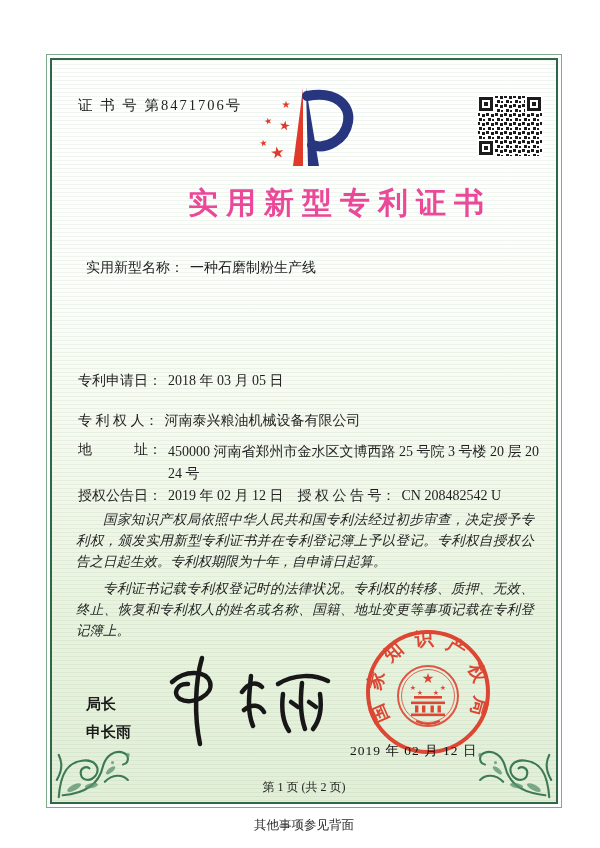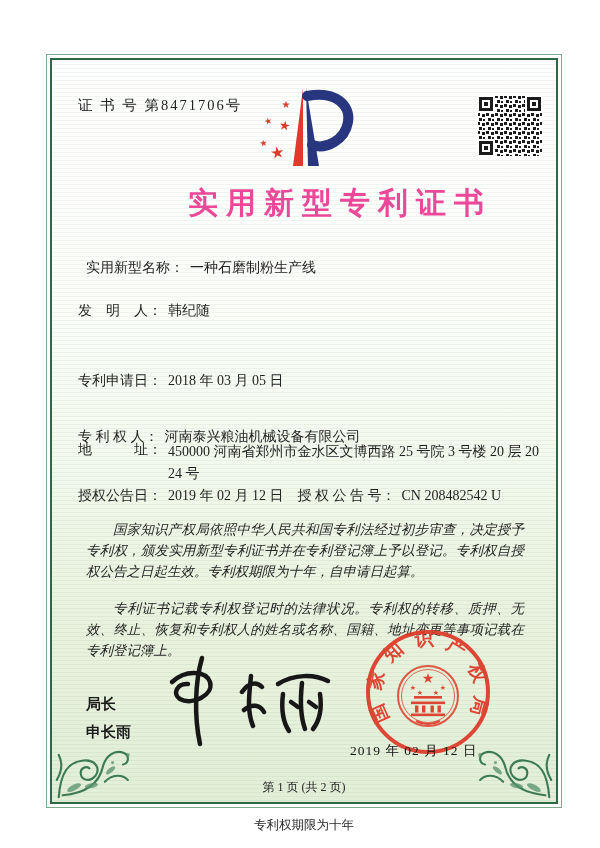--- a/index.html
+++ b/index.html
@@ -32,21 +32,21 @@
   }
   
   .field{position:absolute;left:78px;font-size:14px;color:#1f1f1f;z-index:2;white-space:nowrap;}
   .flabel{color:#1f1f1f;}
   .fvalue{margin-left:6px;}
   .addr-wrap{display:inline-block;vertical-align:top;white-space:normal;width:372px;margin-left:6px;line-height:22px;}
   .pair2{margin-left:14px;}
   
   .paras{position:absolute;left:70px;top:503px;width:470px;z-index:2;
     font-size:13.5px;line-height:21px;font-style:italic;color:#242424;}
-  .paras p{margin:16px;text-indent:2em;text-align:justify;}
+  .paras p{margin:6px;text-indent:2em;text-align:justify;}
   
   .director{position:absolute;left:86px;top:690px;z-index:2;
     font-family:"Liberation Sans","DejaVu Sans",sans-serif;font-size:15px;font-weight:700;line-height:28px;color:#1c1c1c;}
   .signature{position:absolute;left:150px;top:652px;width:200px;height:100px;z-index:3;}
   
   .seal{
     position:absolute;left:366px;top:630px;width:124px;height:124px;border-radius:50%;
     border:4px solid #dd3a28;box-sizing:border-box;z-index:2;opacity:0.93;
   }
   .seal svg{position:absolute;left:-4px;top:-4px;}
@@ -143,27 +143,24 @@
       <rect x="5" y="49" width="8" height="8" fill="#ffffff"></rect>
       <rect x="7" y="51" width="4" height="4" fill="#1c1c1c"></rect>
     </g>
   </svg>
 
   <div class="doc-title">实用新型专利证书</div>
 
   <div class="field" style="top:259px;margin-left:8px;">
     <span class="flabel">实用新型名称：</span><span class="fvalue">一种石磨制粉生产线</span>
   </div>
-  <div class="field" style="top:302px;">
-    <span class="flabel">发　明　人：</span><span class="fvalue">韩纪随</span>
-  </div>
   <div class="field" style="top:372px;">
     <span class="flabel">专利申请日：</span><span class="fvalue">2018 年 03 月 05 日</span>
   </div>
-  <div class="field" style="top:428px;">
+  <div class="field" style="top:412px;">
     <span class="flabel">专 利 权 人：</span><span class="fvalue">河南泰兴粮油机械设备有限公司</span>
   </div>
   <div class="field" style="top:441px;">
     <span class="flabel">地　　　址：</span><span class="addr-wrap"><span>450000 河南省郑州市金水区文博西路 25 号院 3 号楼 20 层 20</span><br>
       <span>24 号</span></span>
   </div>
   <div class="field" style="top:487px;">
     <span class="flabel">授权公告日：</span><span class="fvalue">2019 年 02 月 12 日</span><span class="flabel pair2">授 权 公 告 号：</span><span class="fvalue">CN 208482542 U</span>
   </div>
 
@@ -220,15 +217,15 @@
           <rect x="71.5" y="75.5" width="3.4" height="7"></rect>
           <rect x="45" y="83.5" width="34" height="2.6"></rect>
         </g>
         <path d="M50,91 Q62,97 74,91" stroke="#dd3a28" stroke-width="2" fill="none"></path>
       </g>
     </svg>
   </div>
   <div class="seal-date">2019 年 02 月 12 日</div>
 
   <div class="page-no">第 1 页 (共 2 页)</div>
-  <div class="back-note">专利权期限为十年</div>
+  <div class="back-note">其他事项参见背面</div>
 
 </div>
 
 </body></html>

